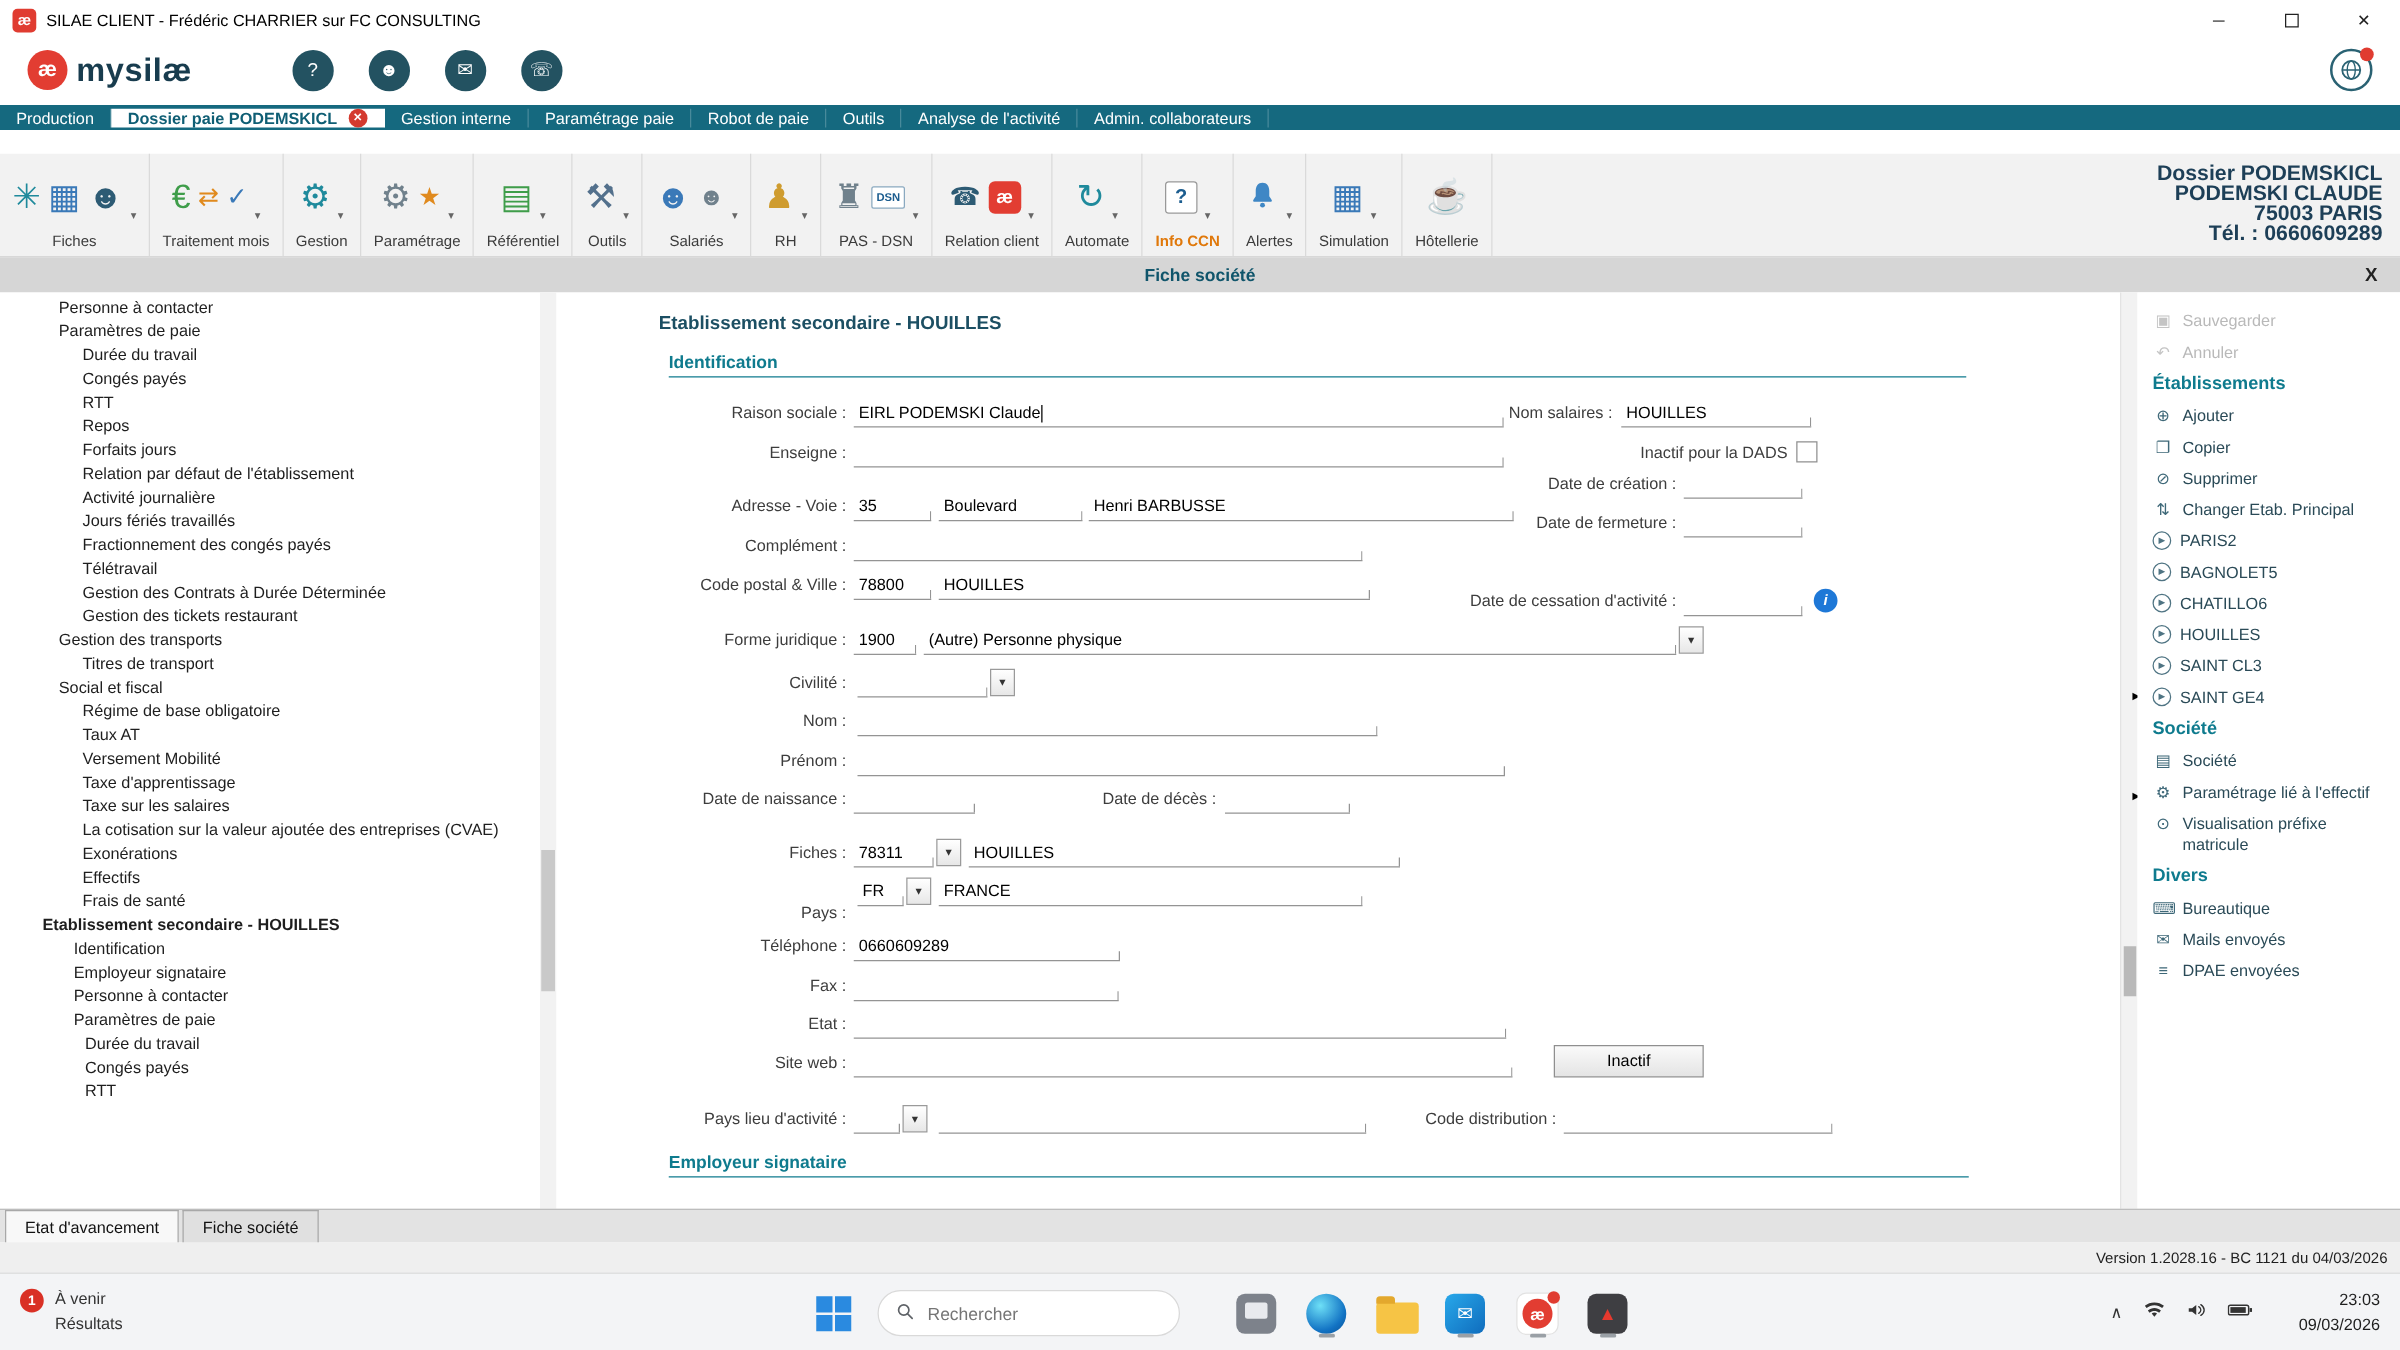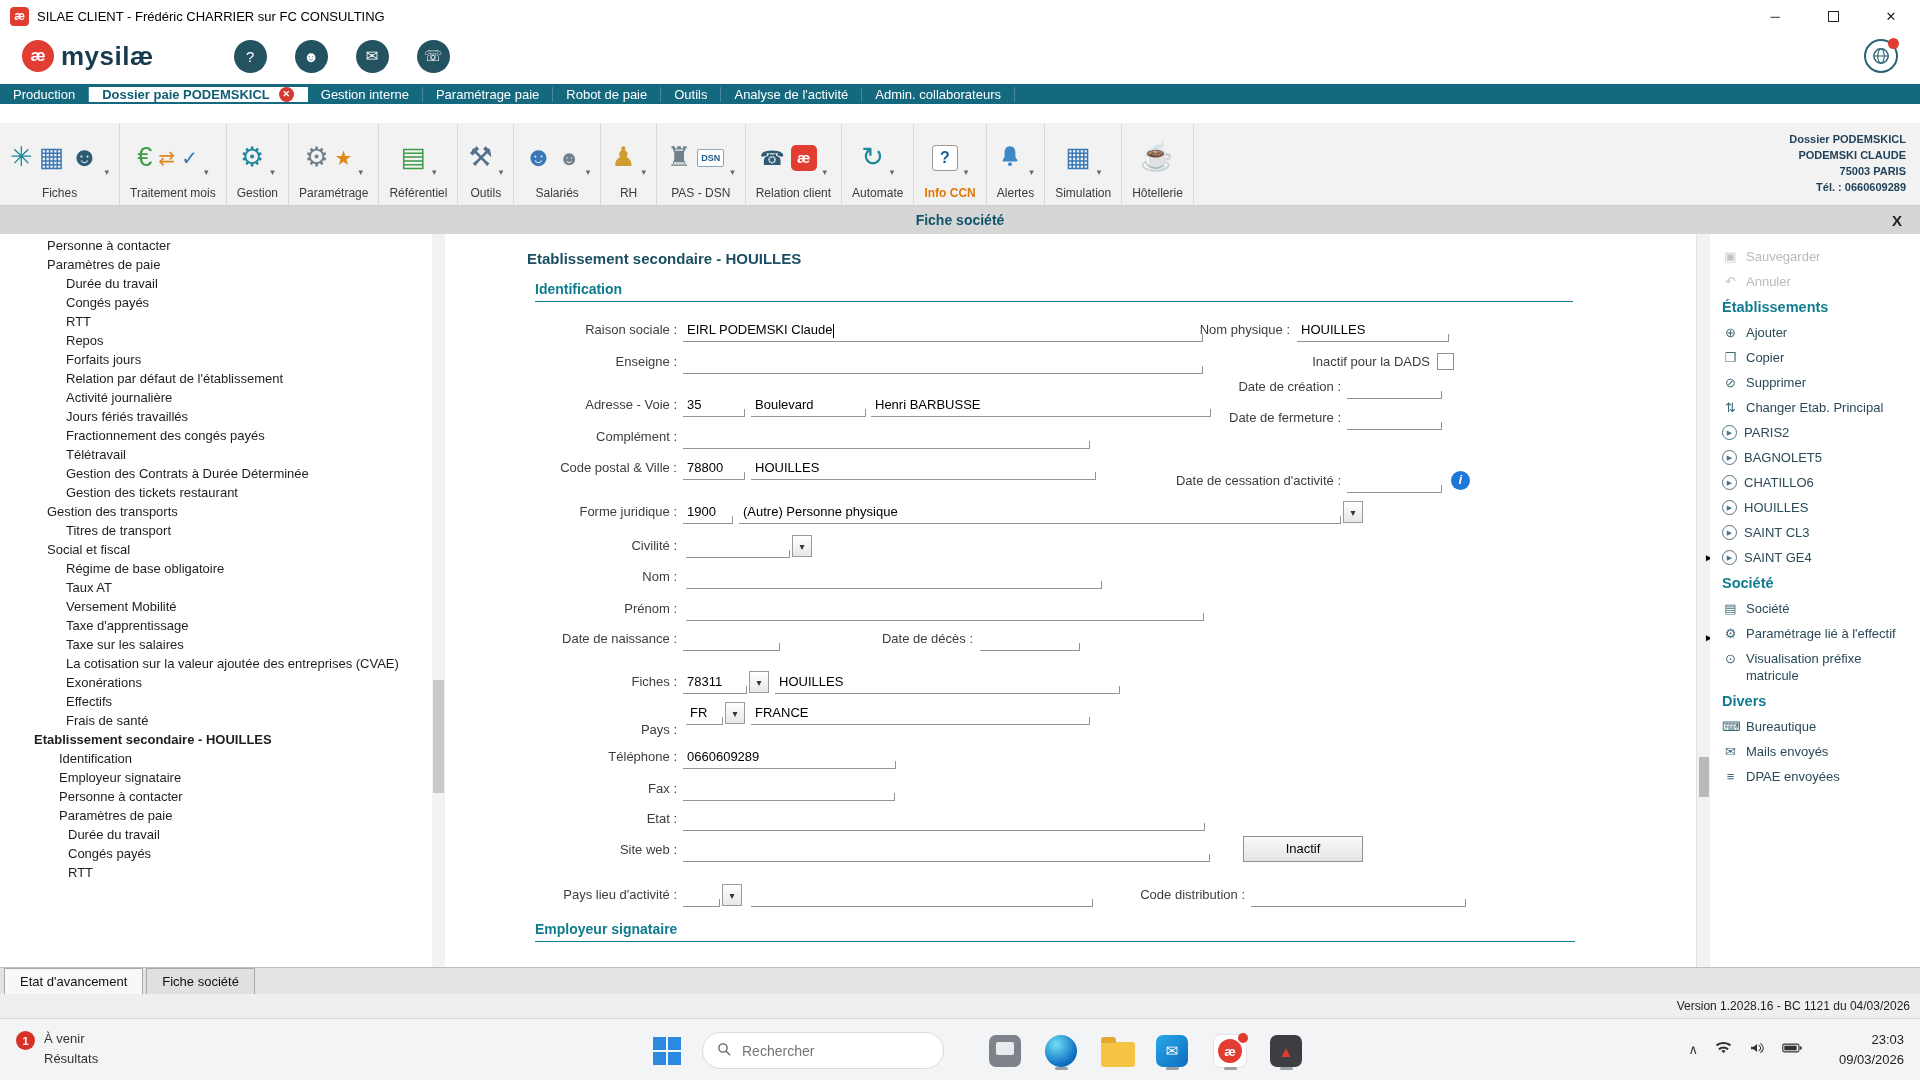--- a/index.html
+++ b/index.html
@@ -40,21 +40,21 @@
 .ricon{font-size:27px;line-height:1}
 .ricon.sm{font-size:20px}
 .rdd{align-self:flex-end;margin-bottom:8px}
 .rdd::after{content:"▾";font-size:9px;color:#666}
 .rlabel{font-size:12px;color:#3b3b3b;white-space:nowrap}
 .rlabel.orange{color:#e0780a;font-weight:bold}
 .dsnbadge{font-size:9px;font-weight:bold;color:#1c5d8f;border:1px solid #8aa9c0;background:#fff;padding:3px 3px;border-radius:2px}
 .mys{width:26px;height:26px;border-radius:5px;background:#e23d32;color:#fff;font-weight:bold;font-size:15px;display:flex;align-items:center;justify-content:center}
 .infobox{width:26px;height:26px;border:1px solid #999;background:#fff;color:#1c5d8f;font-weight:bold;font-size:16px;
   display:flex;align-items:center;justify-content:center;border-radius:3px}
-.rinfo{margin-left:auto;padding:8px 14px 0 0;text-align:right;color:#1d3f57;font-size:11px;font-weight:bold;line-height:16px}
+.rinfo{margin-left:auto;padding:8px 14px 0 0;text-align:right;color:#1d3f57;font-size:17px;font-weight:bold;line-height:16px}
 .c-teal{color:#1f8a9c}.c-blue{color:#3a79b8}.c-navy{color:#2d5b74}.c-green{color:#3f9d4a}
 .c-orange{color:#e08a1e}.c-gray{color:#70818c}.c-gold{color:#cf9c2f}.c-brown{color:#8a5a2e}.c-steel{color:#53708c}
 
 
 .pagehdr{position:absolute;top:206px;left:0;right:0;height:28px;background:#d6d6d6;display:flex;align-items:center;justify-content:center}
 .pagehdr .pt{font-weight:bold;color:#10556b;font-size:14px}
 .pagex{position:absolute;right:18px;font-weight:bold;font-size:15px;color:#222;cursor:default}
 
 
 .main{position:absolute;top:234px;left:0;right:0;height:733px;background:#fff}
@@ -387,21 +387,21 @@
 
   <div class="formwrap">
     <div class="ftitle" style="left:82px;top:16px">Etablissement secondaire - HOUILLES</div>
 
     <div class="sect" style="left:90px;top:47px;width:1038px">
       <span>Identification</span>
     </div>
 
     <div class="lbl lbl-main" style="top:84px">Raison sociale :</div>
     <div class="fld" style="left:238px;top:84px;width:520px"><span>EIRL PODEMSKI Claude</span><span class="caret"></span></div>
-    <div class="lbl" style="left:645px;width:200px;top:84px">Nom physique :</div>
+    <div class="lbl" style="left:645px;width:200px;top:84px">Nom salaires :</div>
     <div class="fld" style="left:852px;top:84px;width:152px">HOUILLES</div>
 
     <div class="lbl lbl-main" style="top:116px">Enseigne :</div>
     <div class="fld" style="left:238px;top:116px;width:520px"></div>
     <div class="lbl" style="left:745px;width:240px;top:116px">Inactif pour la DADS</div>
     <div class="chk" style="left:992px;top:119px"></div>
 
     <div class="lbl" style="left:646px;width:250px;top:141px">Date de création :</div>
     <div class="fld" style="left:902px;top:141px;width:95px"></div>
 

